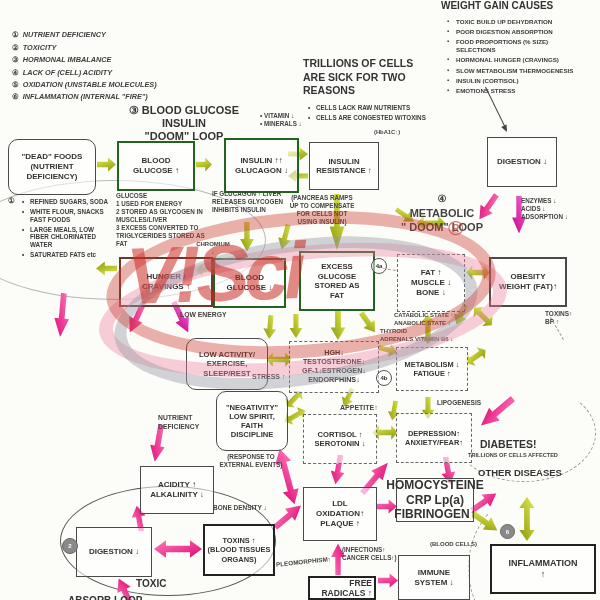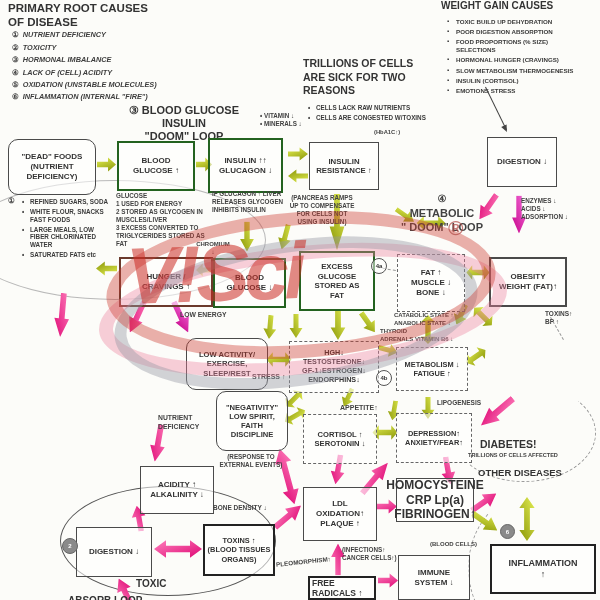--- a/index.html
+++ b/index.html
@@ -44,38 +44,34 @@
   .wm-o1{left:106px;top:212px;width:364px;height:120px;border:13px solid rgba(206,60,50,.40);
          transform:rotate(-4deg);z-index:6}
   .wm-o2{left:113px;top:240px;width:342px;height:122px;border:12px solid rgba(150,152,164,.42);
          transform:rotate(-8deg);z-index:5}
   .wm-o3{left:98px;top:246px;width:382px;height:100px;border:14px solid rgba(236,128,158,.38);
          transform:rotate(-6deg);z-index:5}
   .wm-text{position:absolute;left:126px;top:228px;font-size:80px;font-weight:bold;font-style:italic;
            letter-spacing:-5px;color:rgba(203,42,35,.55);z-index:6;pointer-events:none;transform:rotate(-2deg)}
   .wm-reg{position:absolute;left:448px;top:216px;font-size:21px;font-weight:bold;
           color:rgba(178,75,70,.72);z-index:6;pointer-events:none}
-  .clip2{overflow:hidden;align-items:flex-start}
+  .clip2{overflow:hidden;align-items:flex-end}
 </style>
 </head>
 <body>
 
 <div id="canvas">
 
   <div class="oval" style="left:-36px;top:180px;width:300px;height:118px;border:1px solid #b9b9b9"></div>
   <div class="oval" style="left:60px;top:486px;width:214px;height:108px;border:1.4px solid #555"></div>
   <div class="arc" style="left:452px;top:384px;width:142px;height:96px;border-top-color:transparent;border-left-color:transparent"></div>
   <div class="arc" style="left:468px;top:492px;width:130px;height:150px;border-top-color:transparent;border-right-color:transparent;border-bottom-color:transparent"></div>
   <div class="ln" style="left:372px;top:268px;width:24px;transform:rotate(10deg)"></div>
   <div class="ln" style="left:544px;top:328px;width:26px;transform:rotate(60deg)"></div>
 
-  <div class="lbl b" style="left:8px;top:2px;width:210px;font-size:11.5px;line-height:1.18;color:#333">
-    <div>PRIMARY ROOT CAUSES</div>
-    <div>OF DISEASE</div>
-  </div>
   <div style="position:absolute;left:12px;top:27px;z-index:3">
     <div class="pc-item">
         <span class="pc-num">①</span>
         <span>NUTRIENT DEFICIENCY</span>
       </div>
     <div class="pc-item">
         <span class="pc-num">②</span>
         <span>TOXICITY</span>
       </div>
     <div class="pc-item">
@@ -131,21 +127,21 @@
     <div style="font-size:10px;font-weight:bold">④</div>
     <div style="font-size:11px;font-weight:bold">METABOLIC</div>
     <div style="font-size:11px;font-weight:bold">" DOOM" LOOP</div>
   </div>
 
   <div class="box solid round" style="left:8px;top:139px;width:88px;height:56px;font-size:8px">"DEAD" FOODS
 (NUTRIENT
 DEFICIENCY)</div>
   <div class="box green" style="left:117px;top:141px;width:78px;height:50px">BLOOD
 GLUCOSE ↑</div>
-  <div class="box green" style="left:208px;top:138px;width:75px;height:55px">INSULIN ↑↑
+  <div class="box green" style="left:224px;top:138px;width:75px;height:55px">INSULIN ↑↑
 GLUCAGON ↓</div>
   <div class="box solid" style="left:309px;top:142px;width:70px;height:48px;font-size:7.8px">INSULIN
 RESISTANCE ↑</div>
   <div class="box solid" style="left:487px;top:137px;width:70px;height:50px">DIGESTION ↓</div>
 
   <div style="position:absolute;left:12px;top:196px;z-index:3">
     <span class="lbl b" style="left:-4px;top:0px;font-size:7.5px;position:absolute">①</span>
     <div style="margin-left:10px;width:92px">
       <div class="dot-item">REFINED SUGARS, SODA</div>
       <div class="dot-item">WHITE FLOUR, SNACKS FAST FOODS</div>

